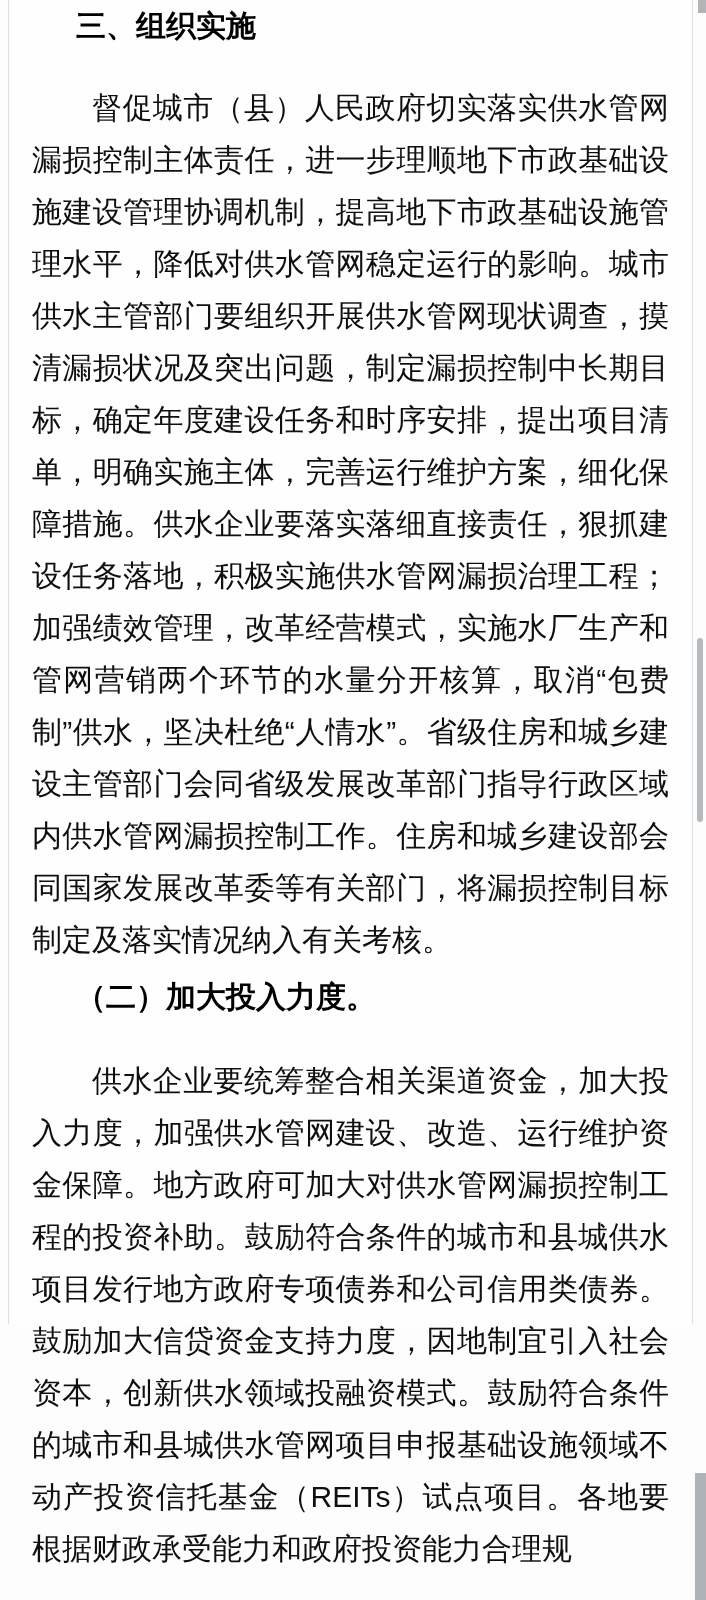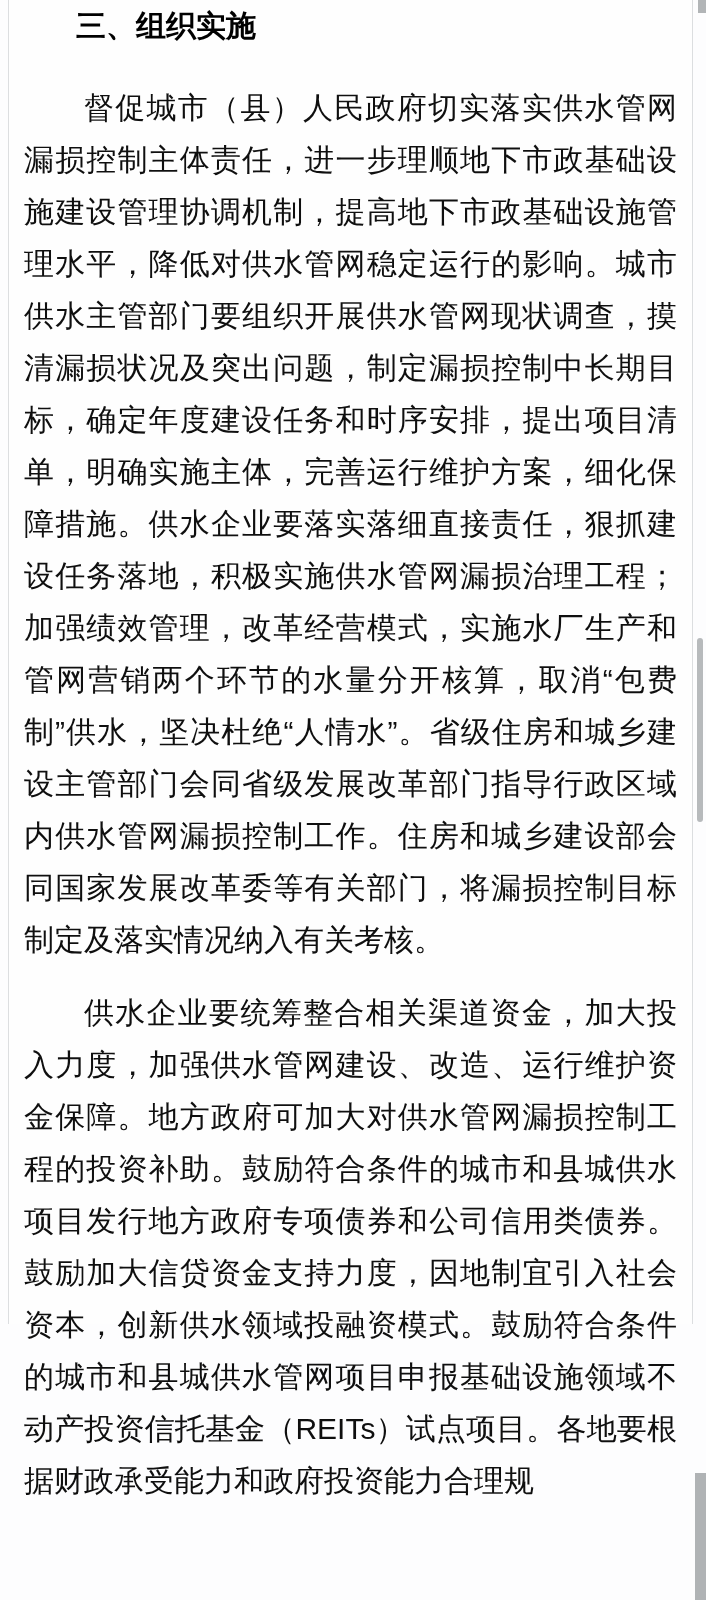--- a/index.html
+++ b/index.html
@@ -32,21 +32,21 @@
     font-size: 30px;
     line-height: 52px;
     font-weight: 700;
     color: #000;
     margin: 0;
     text-indent: 2em;
   }
   h2.sub-1 { margin-top: 22px; }
   h2.sub-2 { margin-top: 0; }
   p.body-para {
-    margin: 8px;
+    margin: 16px;
     text-indent: 2em;
     text-align: justify;
     word-break: break-all;
   }
   p.para-1 {
     margin-top: 30px;
     height: 873px;
     overflow: hidden;
   }
   p.para-2 {
@@ -89,20 +89,21 @@
 </style>
 </head>
 <body>
 
 <div class="page doc-text">
   <h1 class="sec">三、组织实施</h1>
 
 
   <p class="body-para para-1">督促城市（县）人民政府切实落实供水管网漏损控制主体责任，进一步理顺地下市政基础设施建设管理协调机制，提高地下市政基础设施管理水平，降低对供水管网稳定运行的影响。城市供水主管部门要组织开展供水管网现状调查，摸清漏损状况及突出问题，制定漏损控制中长期目标，确定年度建设任务和时序安排，提出项目清单，明确实施主体，完善运行维护方案，细化保障措施。供水企业要落实落细直接责任，狠抓建设任务落地，积极实施供水管网漏损治理工程；加强绩效管理，改革经营模式，实施水厂生产和管网营销两个环节的水量分开核算，取消“包费制”供水，坚决杜绝“人情水”。省级住房和城乡建设主管部门会同省级发展改革部门指导行政区域内供水管网漏损控制工作。住房和城乡建设部会同国家发展改革委等有关部门，将漏损控制目标制定及落实情况纳入有关考核。</p>
 
+  <h2 class="sub sub-2">（二）加大投入力度。</h2>
 
   <p class="body-para para-2">供水企业要统筹整合相关渠道资金，加大投入力度，加强供水管网建设、改造、运行维护资金保障。地方政府可加大对供水管网漏损控制工程的投资补助。鼓励符合条件的城市和县城供水项目发行地方政府专项债券和公司信用类债券。鼓励加大信贷资金支持力度，因地制宜引入社会资本，创新供水领域投融资模式。鼓励符合条件的城市和县城供水管网项目申报基础设施领域不动产投资信托基金（REITs）试点项目。各地要根据财政承受能力和政府投资能力合理规</p>
 </div>
 
 <div class="scroll-track">
   <div class="thumb thumb-top"></div>
   <div class="thumb thumb-mid"></div>
   <div class="thumb thumb-bottom"></div>
 </div>
 

